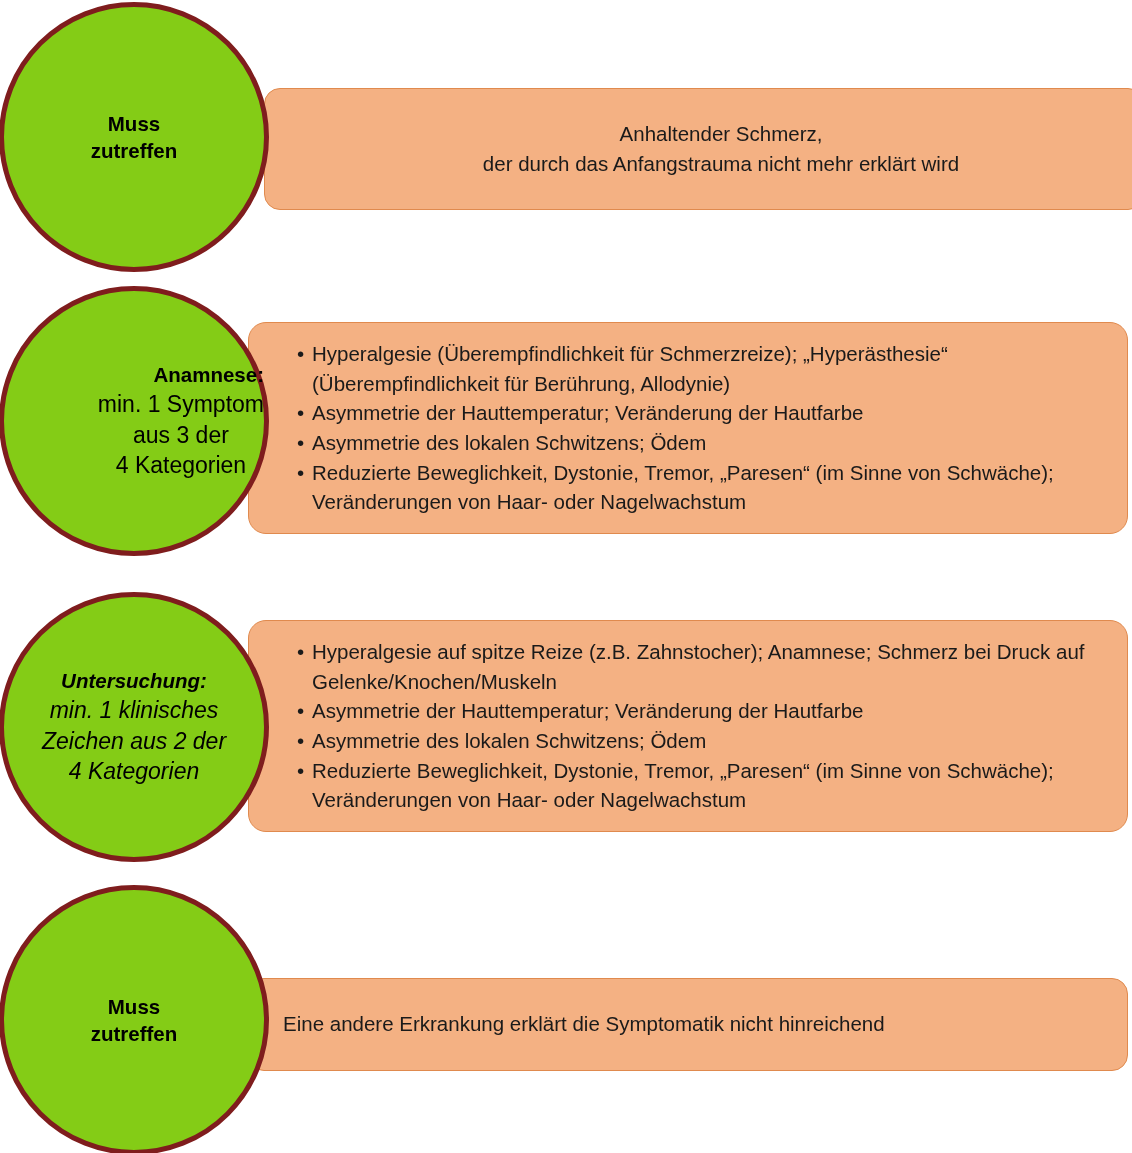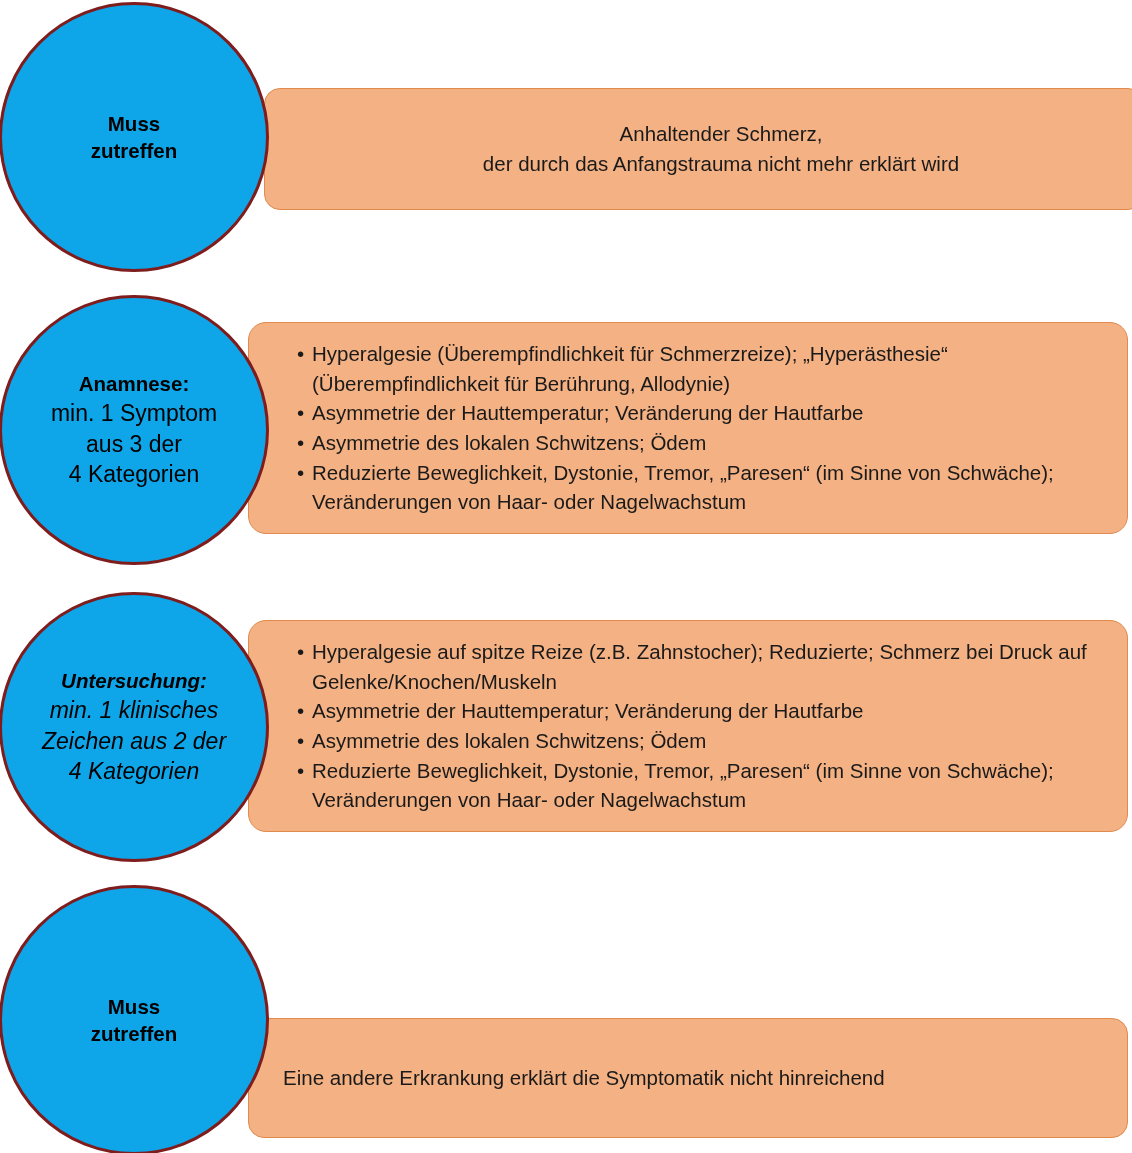--- a/index.html
+++ b/index.html
@@ -33,21 +33,21 @@
     border: 1px solid #E08A4E;
     border-radius: 18px;
     box-sizing: border-box;
     display: flex;
     flex-direction: column;
     justify-content: center;
   }
   .bar.r1 { left: 264px; top: 88px;  width: 880px; height: 122px;  border-radius: 16px; text-align: center; }
   .bar.r2 { left: 248px; top: 322px; width: 880px; height: 212px; }
   .bar.r3 { left: 248px; top: 620px; width: 880px; height: 212px; }
-  .bar.r4 { left: 248px; top: 1018px; width: 880px; height: 120px;  border-radius: 16px; }
+  .bar.r4 { left: 248px; top: 978px; width: 880px; height: 93px;  border-radius: 16px; }
 
   .bar-text {
     color: #1a1a1a;
     font-size: 20.5px;
     line-height: 1.48;
     padding: 0 0 0 34px;
     white-space: pre-line;
   }
 
   
@@ -71,31 +71,31 @@
     top: 0;
     font-size: 20.5px;
     line-height: 1.45;
     color: #1a1a1a;
   }
 
   
   .circle {
     position: absolute;
     border-radius: 50%;
-    background: #0ea5e9;
-    border: 3px solid #7f1d1d;
+    background: #84cc16;
+    border: 5px solid #7f1d1d;
     box-sizing: border-box;
     display: flex;
     flex-direction: column;
     align-items: center;
     justify-content: center;
     text-align: center;
   }
   .circle.c1 { left: -1px; top: 2px;   width: 270px; height: 270px; }
-  .circle.c2 { left: -1px; top: 295px; width: 270px; height: 270px; }
+  .circle.c2 { left: -1px; top: 286px; width: 270px; height: 270px; align-items: flex-end; }
   .circle.c3 { left: -1px; top: 592px; width: 270px; height: 270px; font-style: italic; }
   .circle.c4 { left: -1px; top: 885px; width: 270px; height: 270px; }
 
   .circle-title {
     font-weight: bold;
     font-size: 20.5px;
     line-height: 1.32;
     color: #000000;
     white-space: pre-line;
   }
@@ -139,21 +139,21 @@
       <div class="circle-title">Anamnese:</div>
       <div class="circle-sub">min. 1 Symptom
 aus 3 der
 4 Kategorien</div>
     </div>
   </div>
 
   <div class="row">
     <div class="bar r3">
       <ul class="bullets">
-        <li>Hyperalgesie auf spitze Reize (z.B. Zahnstocher); Reduzierte; Schmerz bei Druck auf
+        <li>Hyperalgesie auf spitze Reize (z.B. Zahnstocher); Anamnese; Schmerz bei Druck auf
 Gelenke/Knochen/Muskeln</li>
         <li>Asymmetrie der Hauttemperatur; Veränderung der Hautfarbe</li>
         <li>Asymmetrie des lokalen Schwitzens; Ödem</li>
         <li>Reduzierte Beweglichkeit, Dystonie, Tremor, „Paresen“ (im Sinne von Schwäche);
 Veränderungen von Haar- oder Nagelwachstum</li>
       </ul>
     </div>
     <div class="circle c3">
       <div class="circle-title">Untersuchung:</div>
       <div class="circle-sub">min. 1 klinisches

